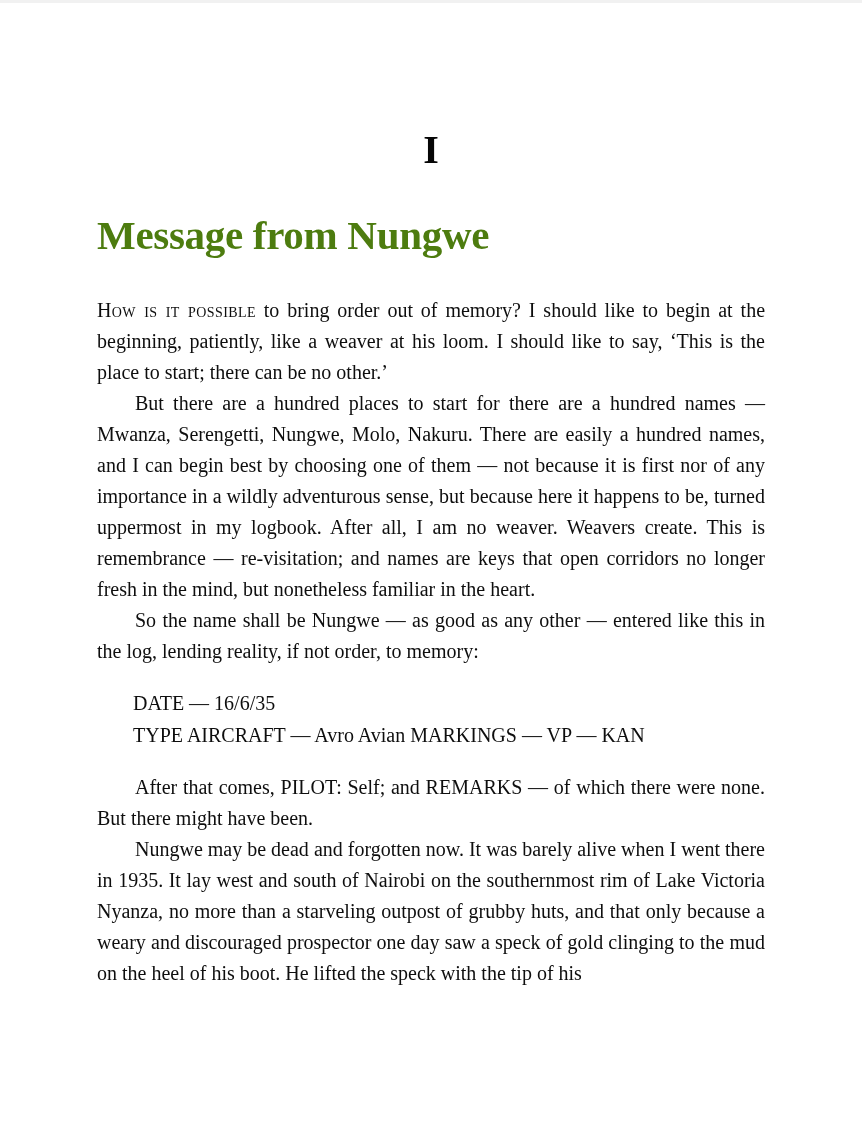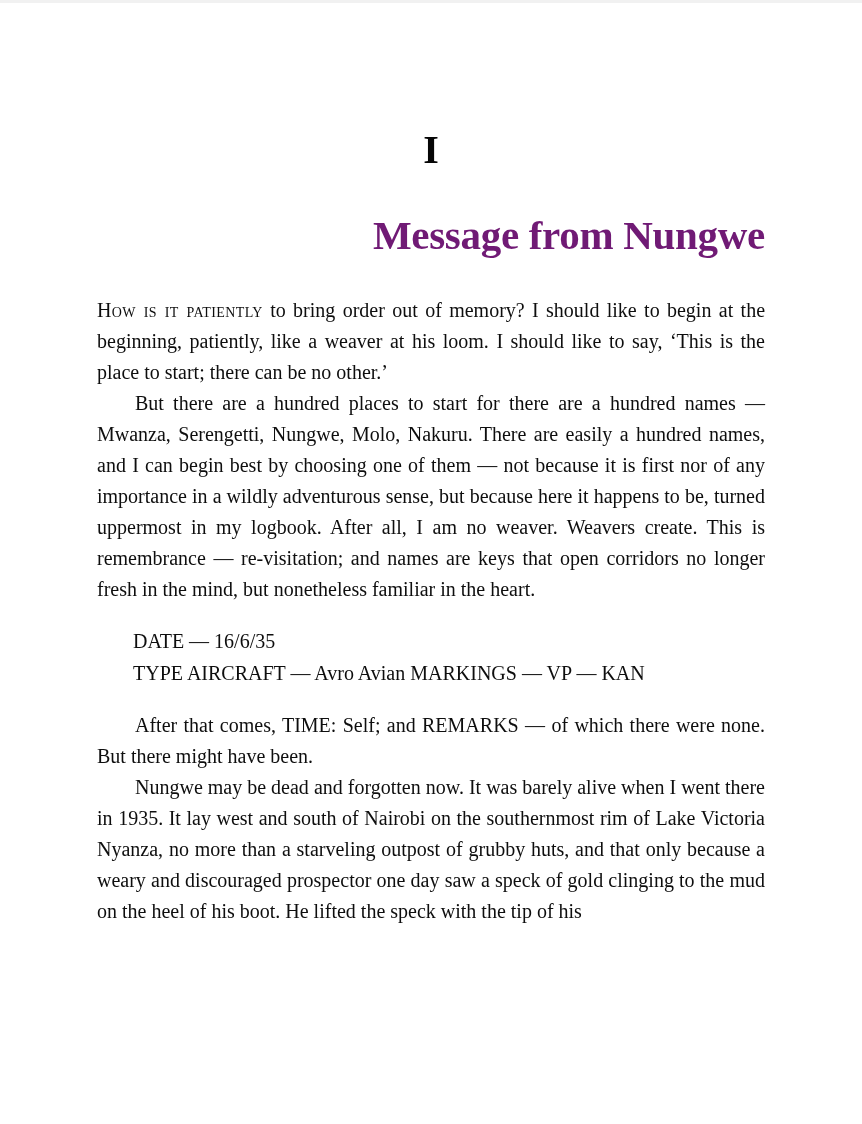--- a/index.html
+++ b/index.html
@@ -29,23 +29,23 @@
     line-height: 1.1;
     font-weight: 700;
     text-align: center;
     color: #060606;
   }
   .chapter-title {
     margin: 40px 0 0 0;
     font-size: 41px;
     line-height: 1.15;
     font-weight: 700;
-    text-align: right;
+    text-align: left;
     letter-spacing: -0.3px;
-    color: #701a75;
+    color: #4d7c0f;
   }
   .body-text {
     margin-top: 36px;
     font-size: 20px;
     line-height: 31px;
     text-align: justify;
   }
   .body-text p {
     margin: 0;
     padding: 0;
@@ -70,29 +70,30 @@
 
 <div class="page">
   <div class="text-column">
 
     <div class="chapter-number">I</div>
 
     <h1 class="chapter-title">Message from Nungwe</h1>
 
     <div class="body-text">
 
-      <p><span class="smallcaps">How is it patiently</span><span> to bring order out of memory? I should like to begin at the beginning, patiently, like a weaver at his loom. I should like to say, ‘This is the place to start; there can be no other.’</span></p>
+      <p><span class="smallcaps">How is it possible</span><span> to bring order out of memory? I should like to begin at the beginning, patiently, like a weaver at his loom. I should like to say, ‘This is the place to start; there can be no other.’</span></p>
 
       <p class="indent">But there are a hundred places to start for there are a hundred names — Mwanza, Serengetti, Nungwe, Molo, Nakuru. There are easily a hundred names, and I can begin best by choosing one of them — not because it is first nor of any importance in a wildly adventurous sense, but because here it happens to be, turned uppermost in my logbook. After all, I am no weaver. Weavers create. This is remembrance — re-visitation; and names are keys that open corridors no longer fresh in the mind, but nonetheless familiar in the heart.</p>
 
+      <p class="indent">So the name shall be Nungwe — as good as any other — entered like this in the log, lending reality, if not order, to memory:</p>
 
       <div class="logbook">
         <div class="logbook-line">DATE — 16/6/35</div>
         <div class="logbook-line">TYPE AIRCRAFT — Avro Avian MARKINGS — VP — KAN</div>
       </div>
 
-      <p class="indent">After that comes, TIME: Self; and REMARKS — of which there were none. But there might have been.</p>
+      <p class="indent">After that comes, PILOT: Self; and REMARKS — of which there were none. But there might have been.</p>
 
       <p class="indent">Nungwe may be dead and forgotten now. It was barely alive when I went there in 1935. It lay west and south of Nairobi on the southernmost rim of Lake Victoria Nyanza, no more than a starveling outpost of grubby huts, and that only because a weary and discouraged prospector one day saw a speck of gold clinging to the mud on the heel of his boot. He lifted the speck with the tip of his</p>
 
     </div>
   </div>
 </div>
 
 </body></html>

